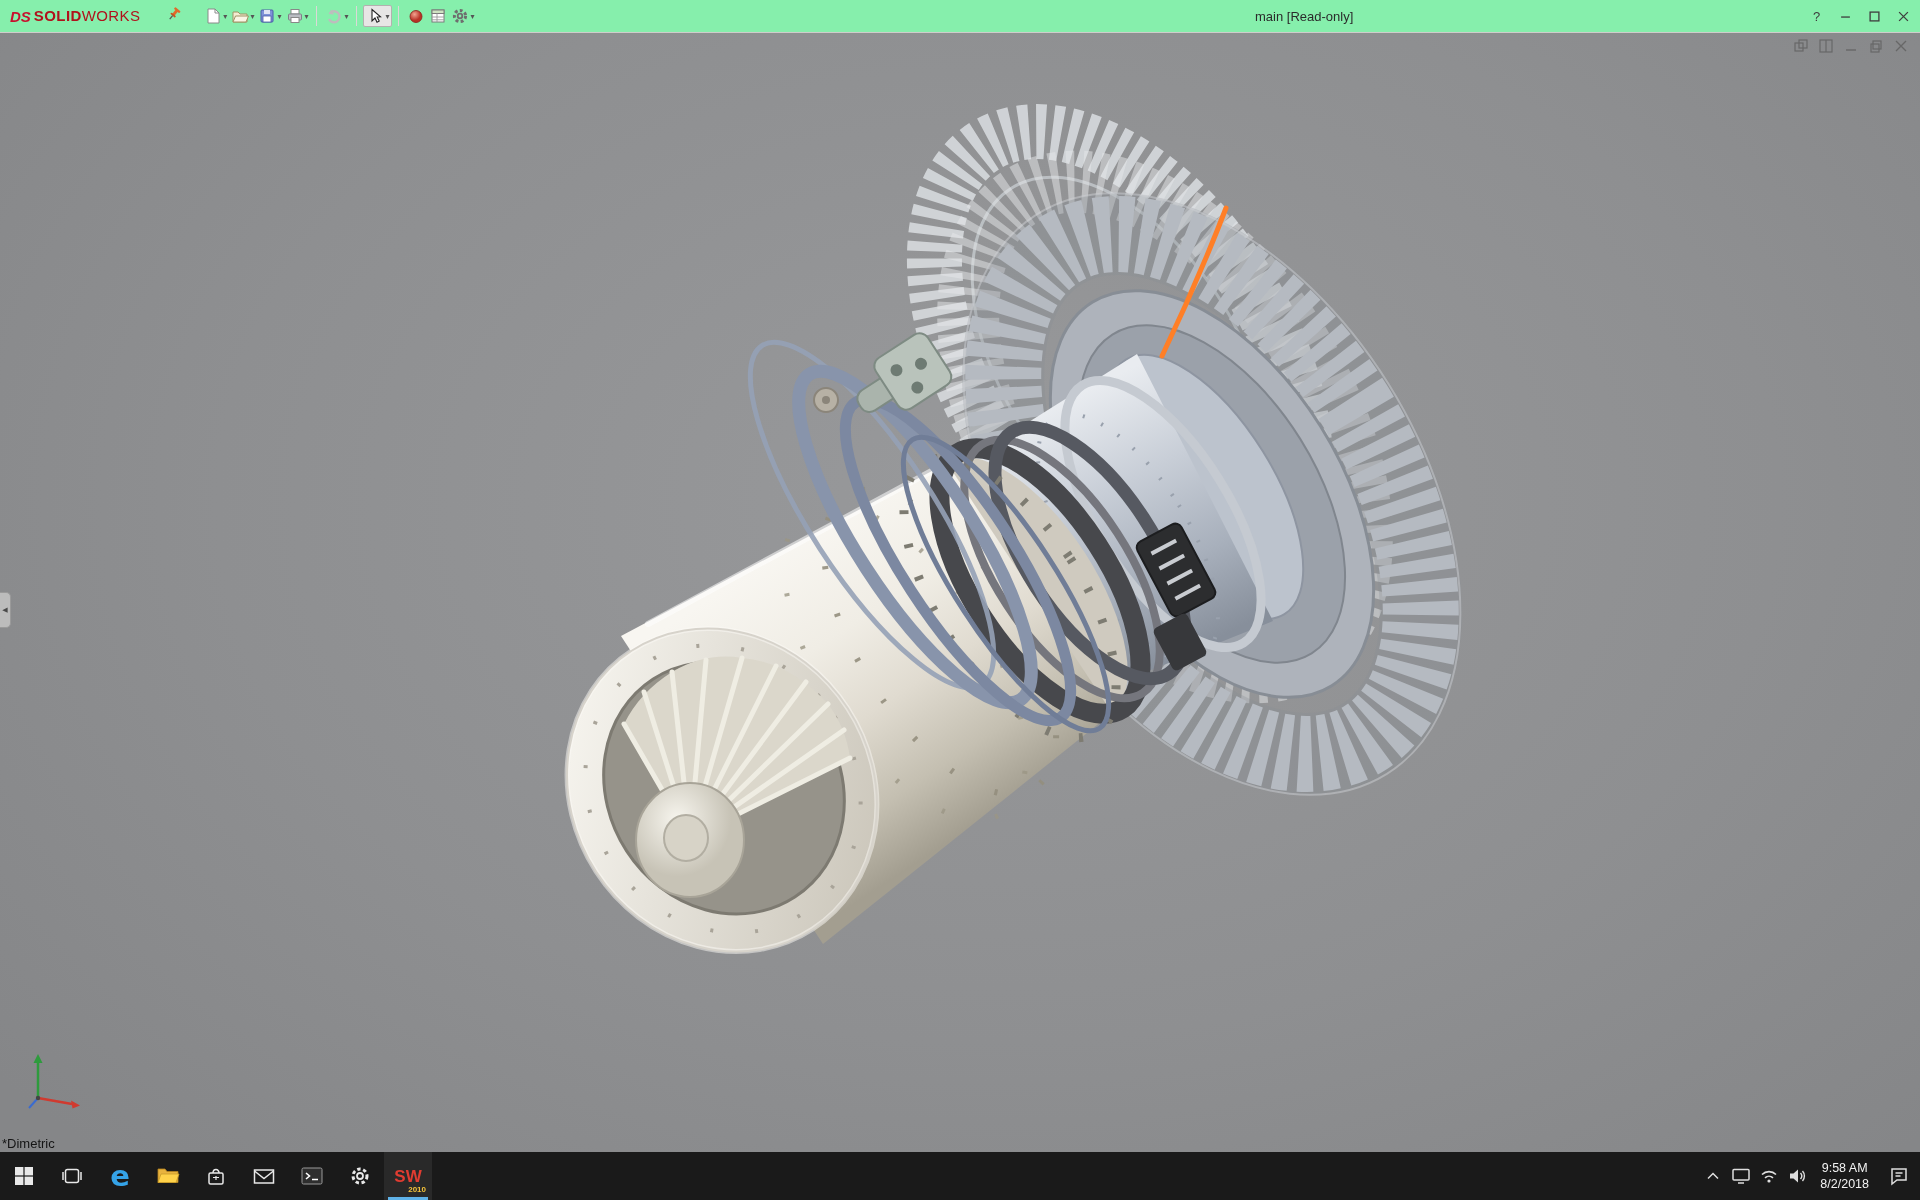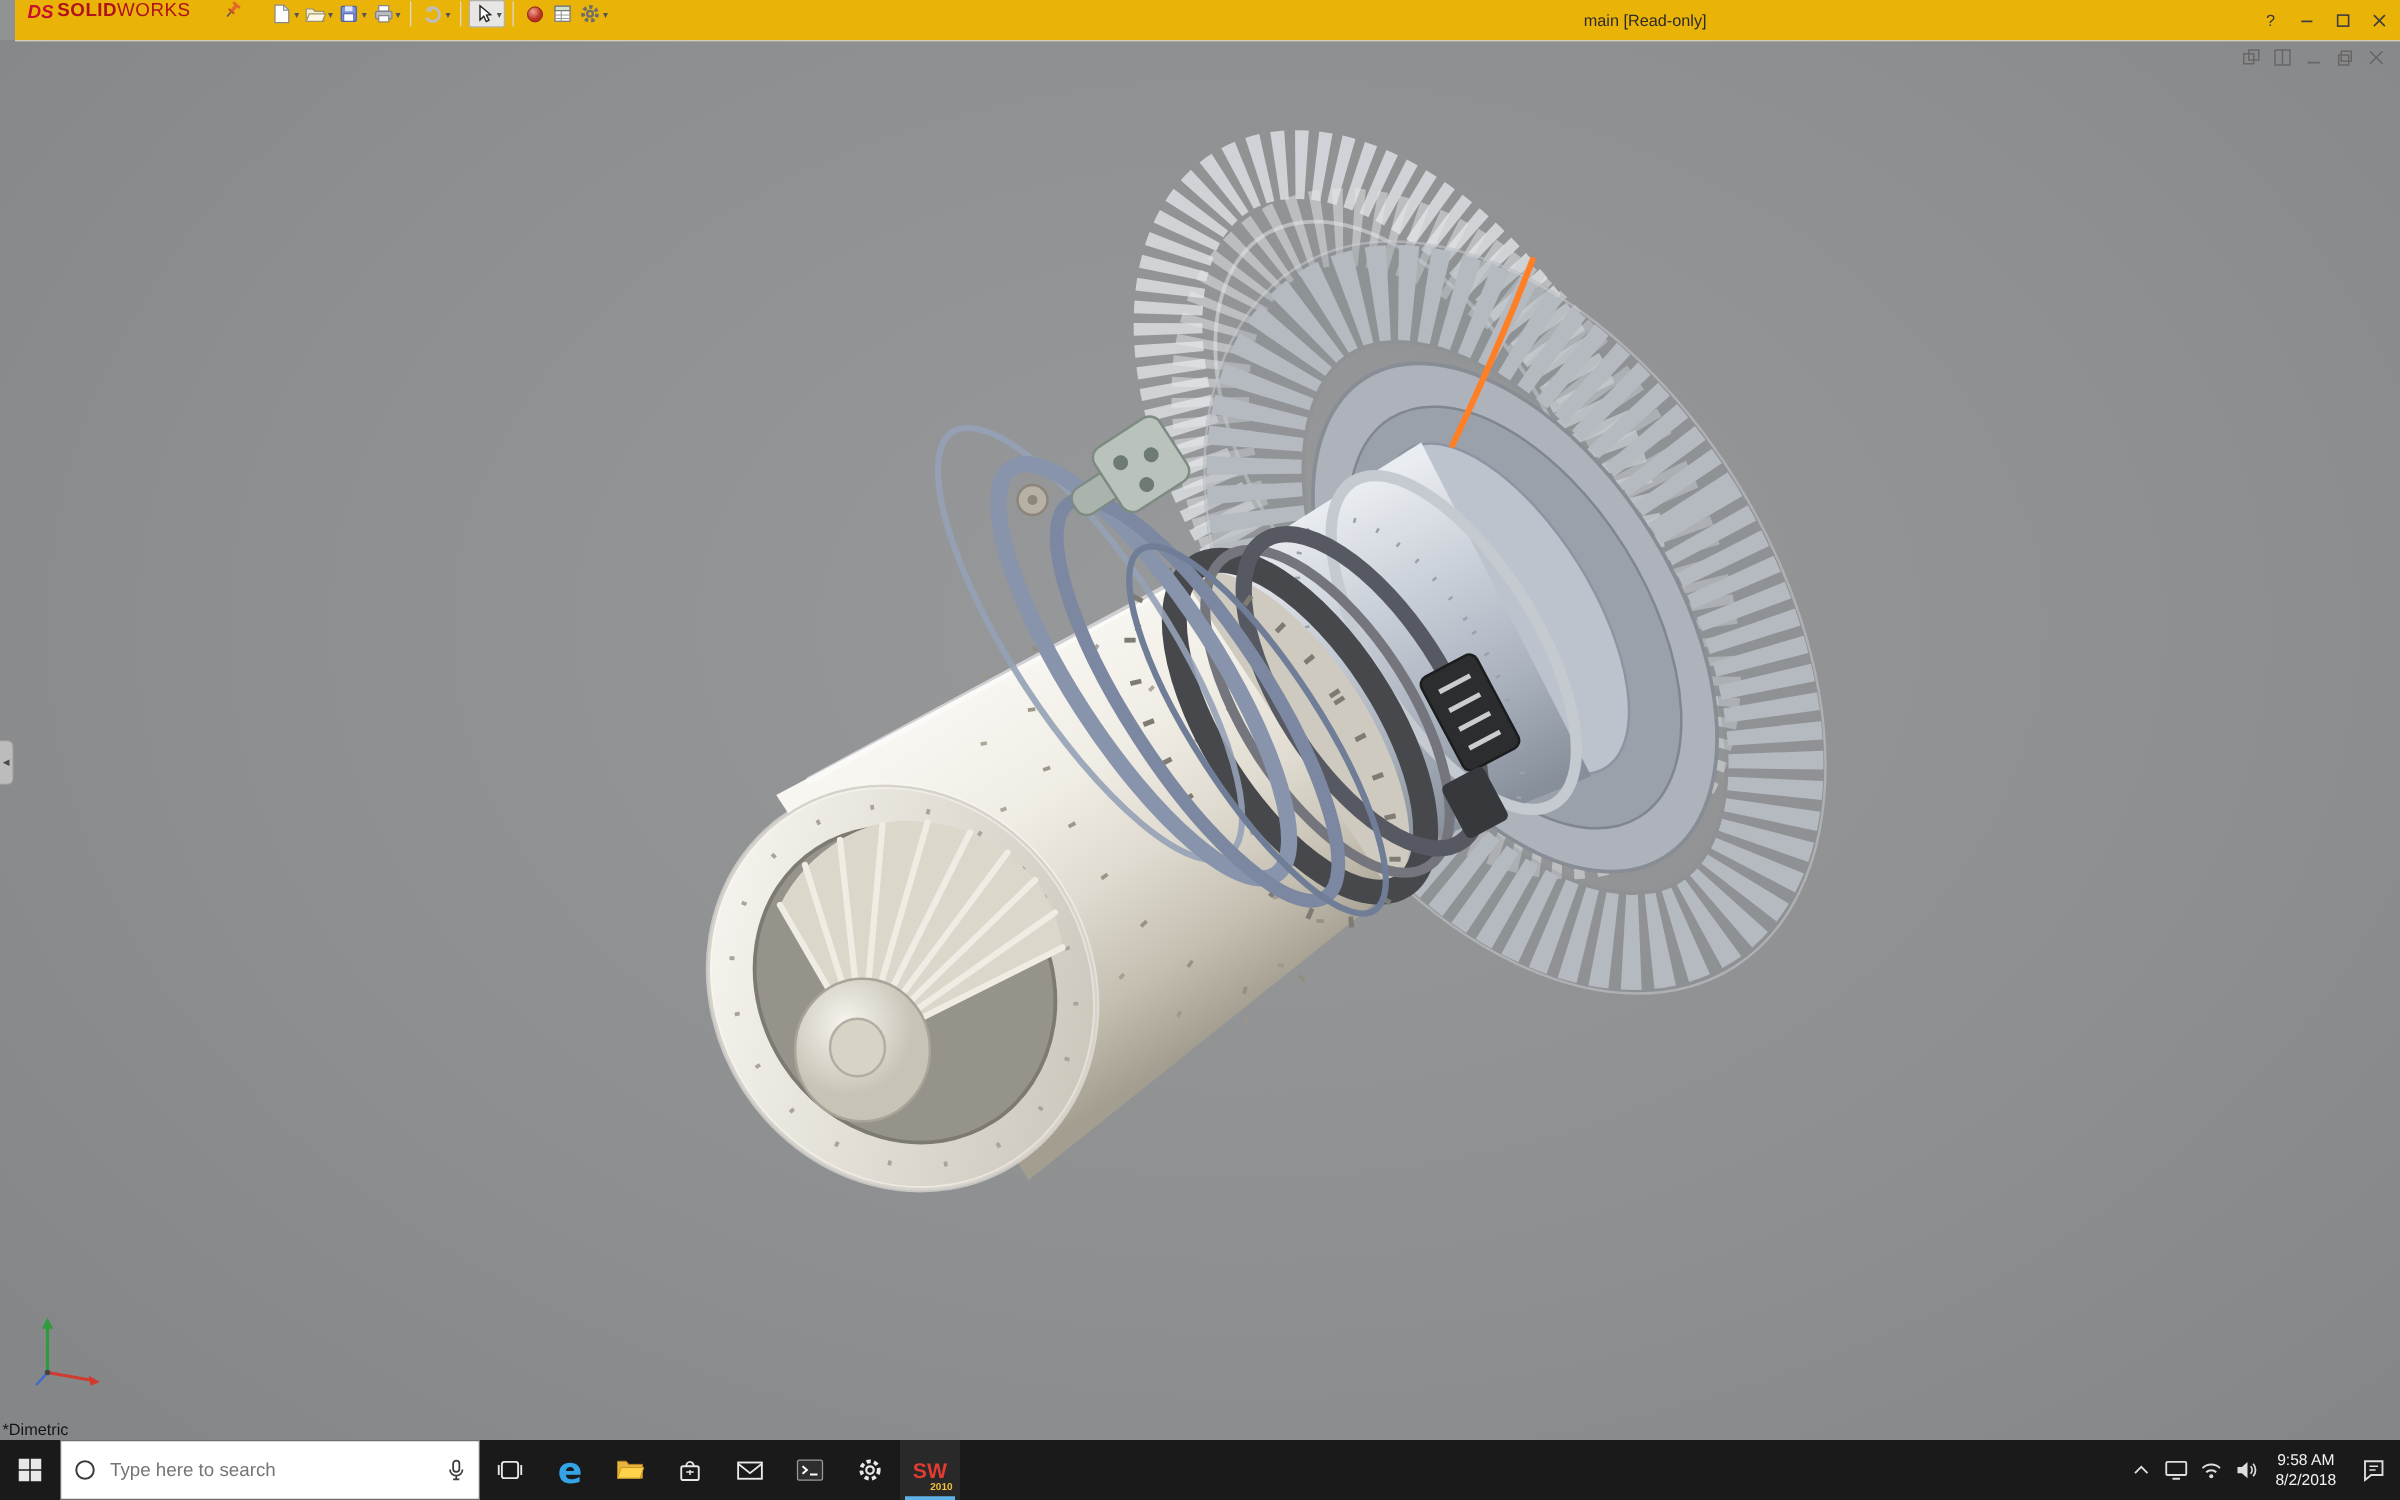--- a/index.html
+++ b/index.html
@@ -1,21 +1,21 @@
 <!DOCTYPE html>
 <html><head>
 <meta charset="utf-8">
 <style>
   html,body{margin:0;padding:0}
   body{width:1920px;height:1200px;overflow:hidden;position:relative;
        font-family:"Liberation Sans","DejaVu Sans",sans-serif;background:#909294;}
 
   
-  .titlebar{position:absolute;top:0;left:12px;right:0;height:32px;background:#eab308;
-            border-bottom:1px solid #cfcdcb;display:flex;align-items:flex-start;z-index:8}
+  .titlebar{position:absolute;top:0;left:0;right:0;height:32px;background:#86efac;
+            border-bottom:1px solid #cfcdcb;display:flex;align-items:center;z-index:8}
   .brand{display:flex;align-items:center;gap:3px;padding:0 16px 0 10px}
   .brand-glyph{color:#c8102e;font-weight:bold;font-style:italic;font-size:15px}
   .brand-solid{color:#b0121c;font-weight:bold;font-size:15px;letter-spacing:.4px}
   .brand-works{color:#b0121c;font-weight:normal;font-size:15px;letter-spacing:.4px}
   .menus{display:flex;font-size:14px;color:#1d1d1d}
   .menu-item{padding:6px 10px;cursor:default}
   .pin-wrap{margin:0 12px 0 10px}
   .toolbar{display:flex;align-items:center;margin-left:8px}
   .tb-btn{display:flex;align-items:center;padding:2px 2px;border-radius:2px}
   .tb-btn .caret{font-size:8px;color:#555;margin-left:1px}
@@ -328,30 +328,20 @@
 <footer class="taskbar">
   <div class="tb-start">
     <svg width="20" height="20" viewBox="0 0 20 20">
       <rect x="1" y="1" width="8.4" height="8.4" fill="#e8e8e8"></rect>
       <rect x="10.6" y="1" width="8.4" height="8.4" fill="#e8e8e8"></rect>
       <rect x="1" y="10.6" width="8.4" height="8.4" fill="#e8e8e8"></rect>
       <rect x="10.6" y="10.6" width="8.4" height="8.4" fill="#e8e8e8"></rect>
     </svg>
   </div>
 
-  <div class="tb-search">
-    <svg width="18" height="18" viewBox="0 0 18 18">
-      <circle cx="9" cy="9" r="7" fill="none" stroke="#3b3b3b" stroke-width="1.6"></circle>
-    </svg>
-    <input type="text" placeholder="Type here to search" style="">
-    <svg width="16" height="18" viewBox="0 0 16 18">
-      <rect x="5.5" y="1.5" width="5" height="9" rx="2.5" fill="none" stroke="#3b3b3b" stroke-width="1.4"></rect>
-      <path d="M3,8.5 a5,5 0 0 0 10,0 M8,13.5 v3 M5.5,16.5 h5" fill="none" stroke="#3b3b3b" stroke-width="1.4"></path>
-    </svg>
-  </div>
 
   <div class="tb-app">
     <svg width="22" height="22" viewBox="0 0 22 22">
       <rect x="4.5" y="4.5" width="13" height="13" rx="2" fill="none" stroke="#e8e8e8" stroke-width="1.5"></rect>
       <path d="M2,7 v8 M20,7 v8" stroke="#e8e8e8" stroke-width="1.5"></path>
     </svg>
   </div>
   <div class="tb-app">
     <span class="edge-glyph">e</span>
   </div>

